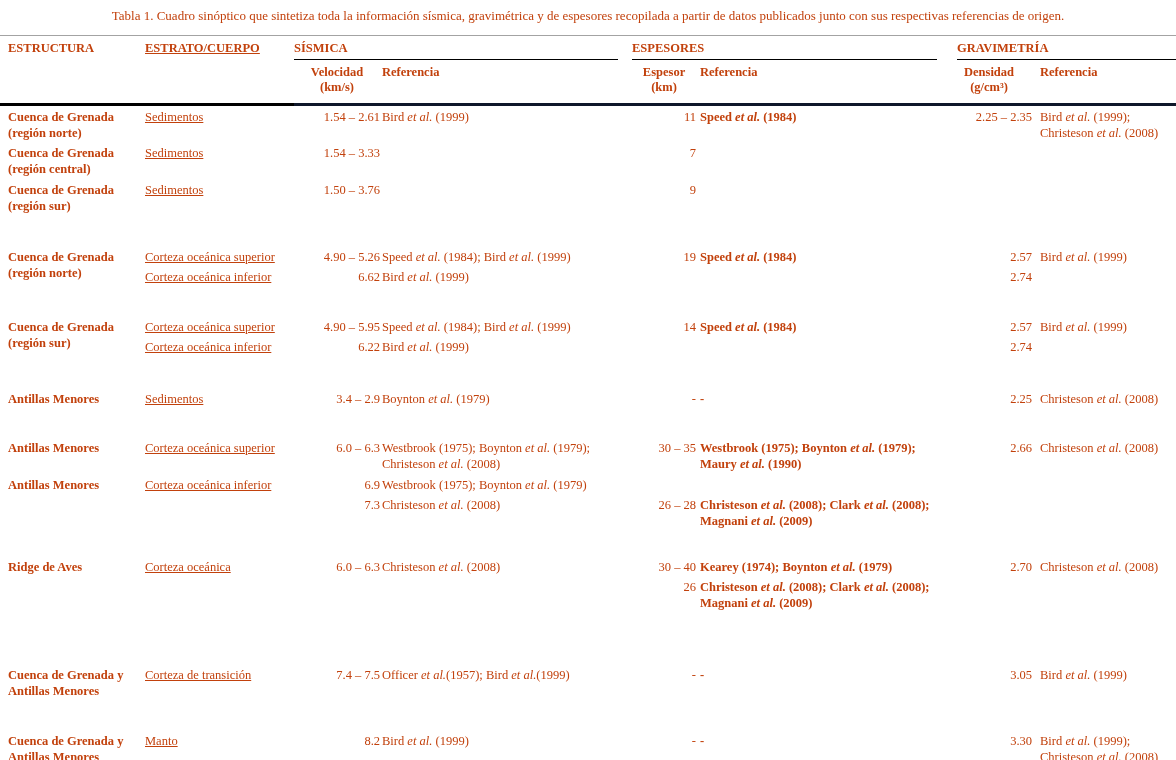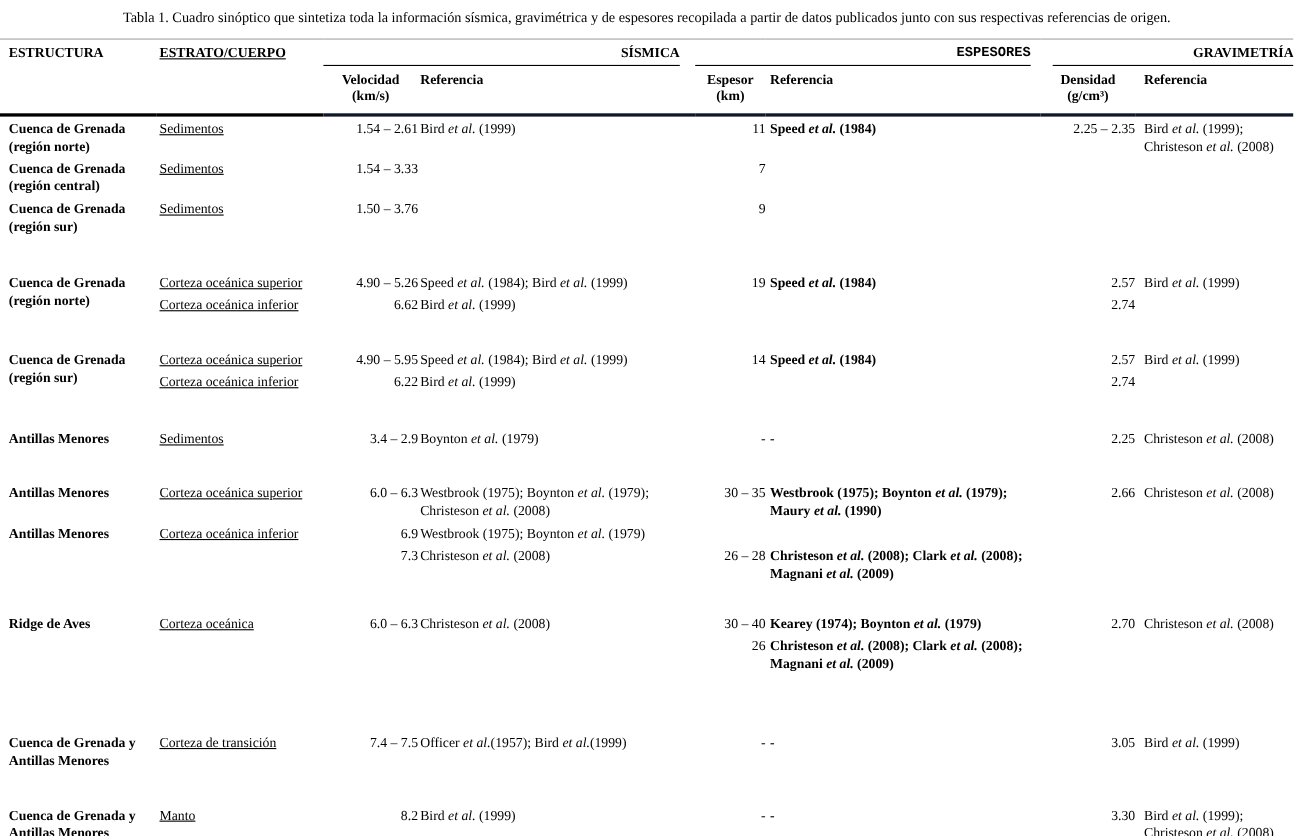--- a/index.html
+++ b/index.html
@@ -1,19 +1,19 @@
 <!DOCTYPE html>
 <html><head>
 <meta charset="utf-8">
 <style>
   html,body{margin:0;padding:0;background:#fff;}
   .page{
     position:relative;
     width:1176px;height:760px;
-    background:#ffffff;color:#000000;
+    background:#ffffff;color:#c2410c;
     font-family:"Liberation Serif","DejaVu Serif",serif;
     overflow:hidden;
   }
   .title{
     text-align:center;
     font-size:13px;
     padding-top:8px;
     line-height:16px;
   }
   table.synoptic{
@@ -24,26 +24,26 @@
   }
   col.c1{width:142px} col.c2{width:152px} col.c3{width:86px} col.c4{width:252px}
   col.c5{width:64px}  col.c6{width:250px} col.c7{width:86px} col.c8{width:144px}
 
   thead th{
     font-weight:bold;font-size:12.5px;line-height:15px;
     text-align:left;vertical-align:top;padding:0;
   }
   tr.h1 th{border-top:1px solid #a3a3a3;padding-top:5px;}
   th.grp .lbl{
-    text-align:right;
+    text-align:left;
     border-bottom:1px solid #000;
     padding-bottom:3px;
   }
   th.grp.g-sis .lbl{margin-right:14px;}
-  th.grp.g-esp .lbl{margin-right:9px;font-family:Liberation Mono, monospace;}
+  th.grp.g-esp .lbl{margin-right:9px;}
   th.grp.g-grav .lbl{margin-left:11px;}
   tr.h2 th{padding-top:5px;border-bottom:3px solid #0f172a;padding-bottom:8px;}
   thead th.span2{border-bottom:3px solid #000;}
   .hc{text-align:center;}
 
   tbody td{
     font-size:12.5px;line-height:16px;
     vertical-align:top;
     padding:3px 0 0 0;
   }

